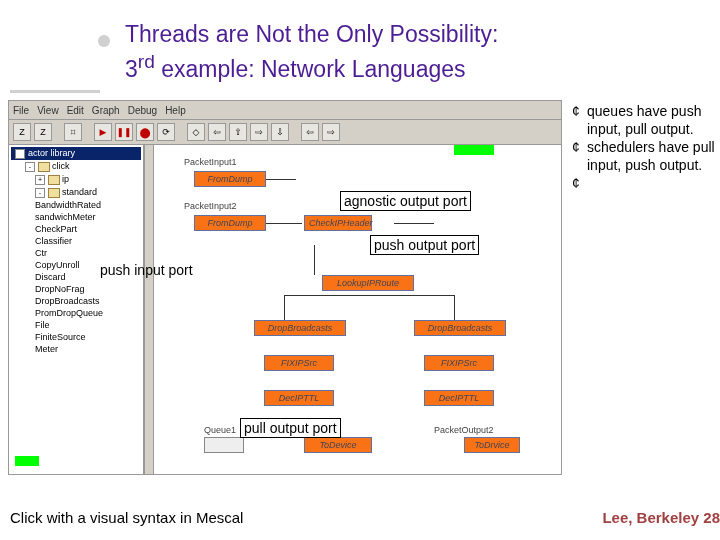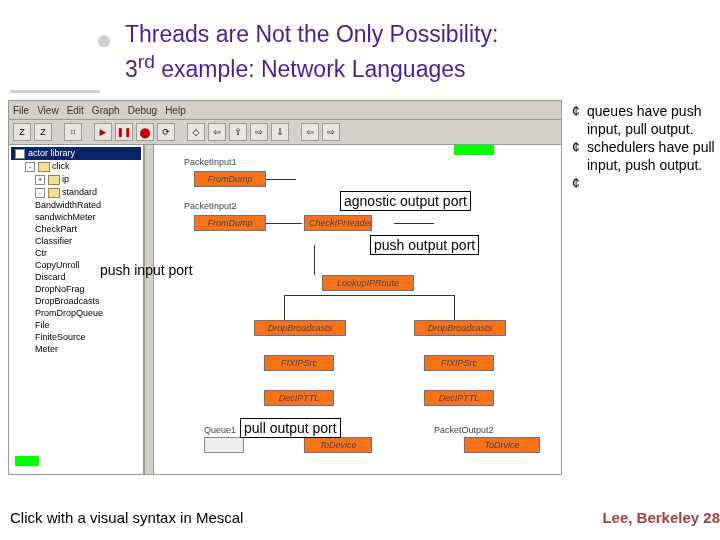--- a/index.html
+++ b/index.html
@@ -300,21 +300,21 @@
       <div class="node" style="top:210px; left:110px; width:70px;">FIXIPSrc</div>
       <div class="node" style="top:210px; left:270px; width:70px;">FIXIPSrc</div>
 
       <div class="node" style="top:245px; left:110px; width:70px;">DecIPTTL</div>
       <div class="node" style="top:245px; left:270px; width:70px;">DecIPTTL</div>
 
       <div class="label" style="top:280px; left:50px;">Queue1</div>
       <div class="node plain" style="top:292px; left:50px; width:40px; height:16px;"></div>
       <div class="node" style="top:292px; left:150px; width:68px;">ToDevice</div>
       <div class="label" style="top:280px; left:280px;">PacketOutput2</div>
-      <div class="node" style="top:292px; left:310px; width:76px;">ToDrvice</div>
+      <div class="node" style="top:292px; left:310px; width:56px;">ToDrvice</div>
 
       <div class="line" style="top:34px; left:112px; width:30px; height:1px;"></div>
       <div class="line" style="top:78px; left:112px; width:36px; height:1px;"></div>
       <div class="line" style="top:78px; left:240px; width:40px; height:1px;"></div>
       <div class="line" style="top:100px; left:160px; width:1px; height:30px;"></div>
       <div class="line" style="top:150px; left:130px; width:1px; height:25px;"></div>
       <div class="line" style="top:150px; left:300px; width:1px; height:25px;"></div>
       <div class="line" style="top:150px; left:130px; width:170px; height:1px;"></div>
     </div>
   </div>

